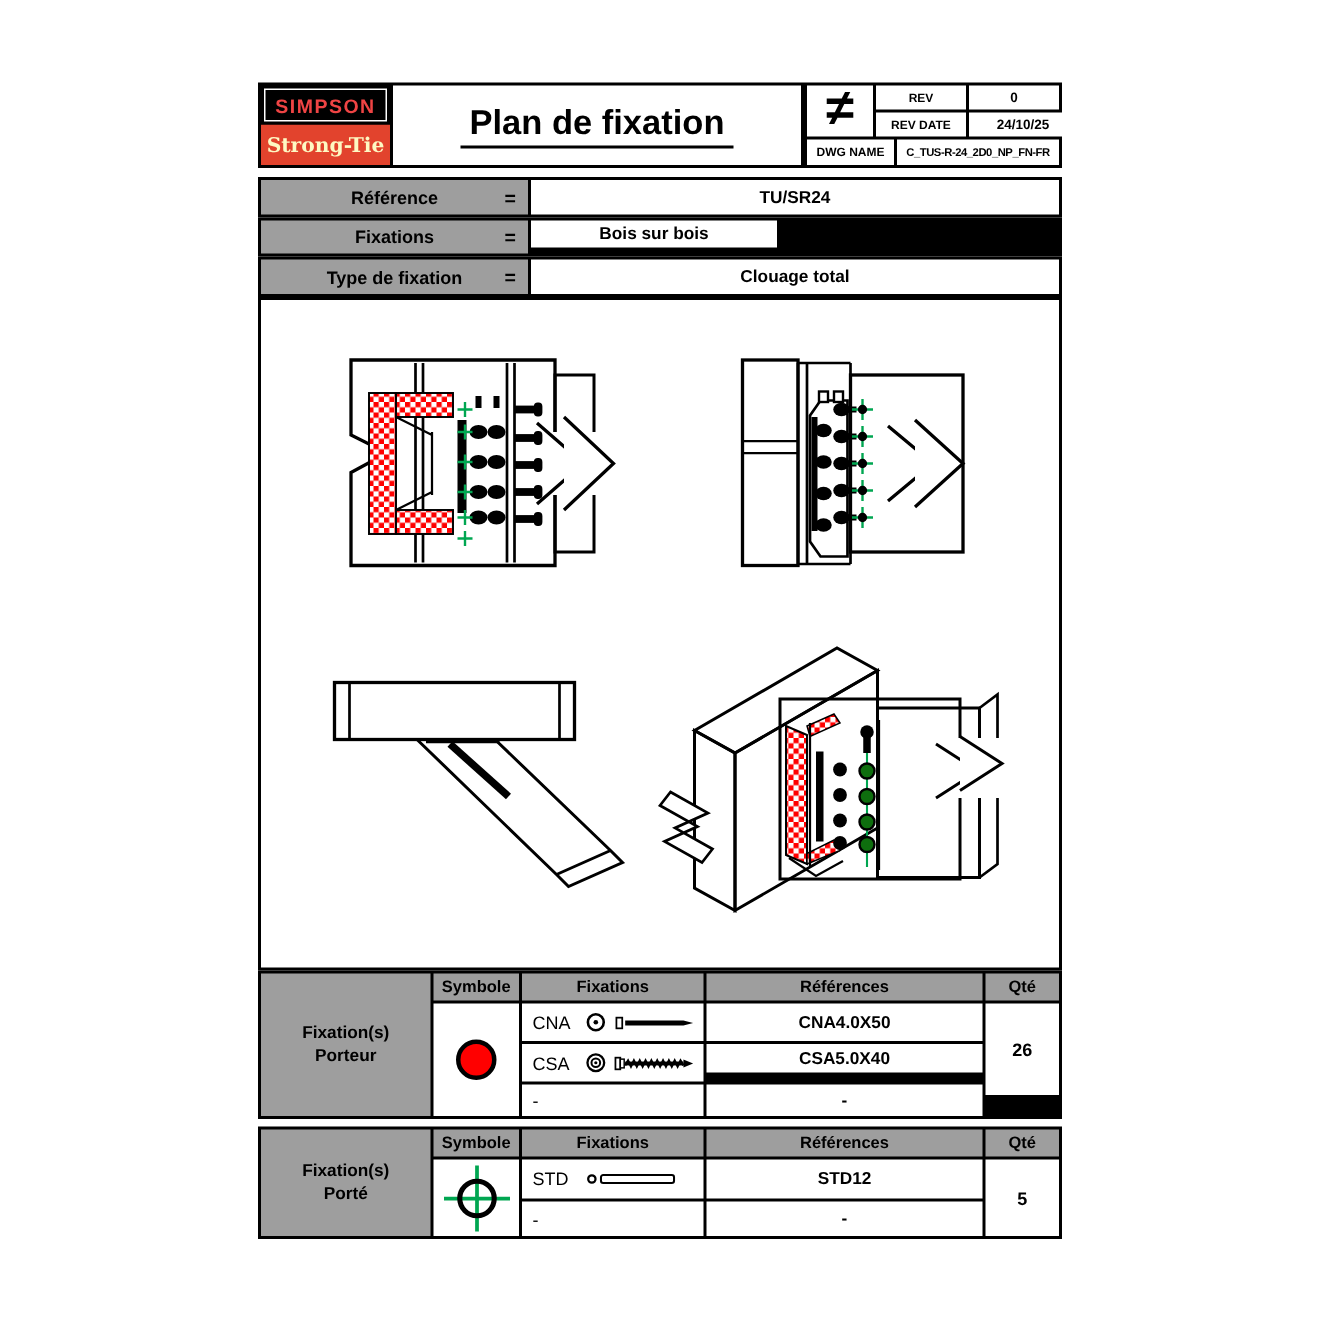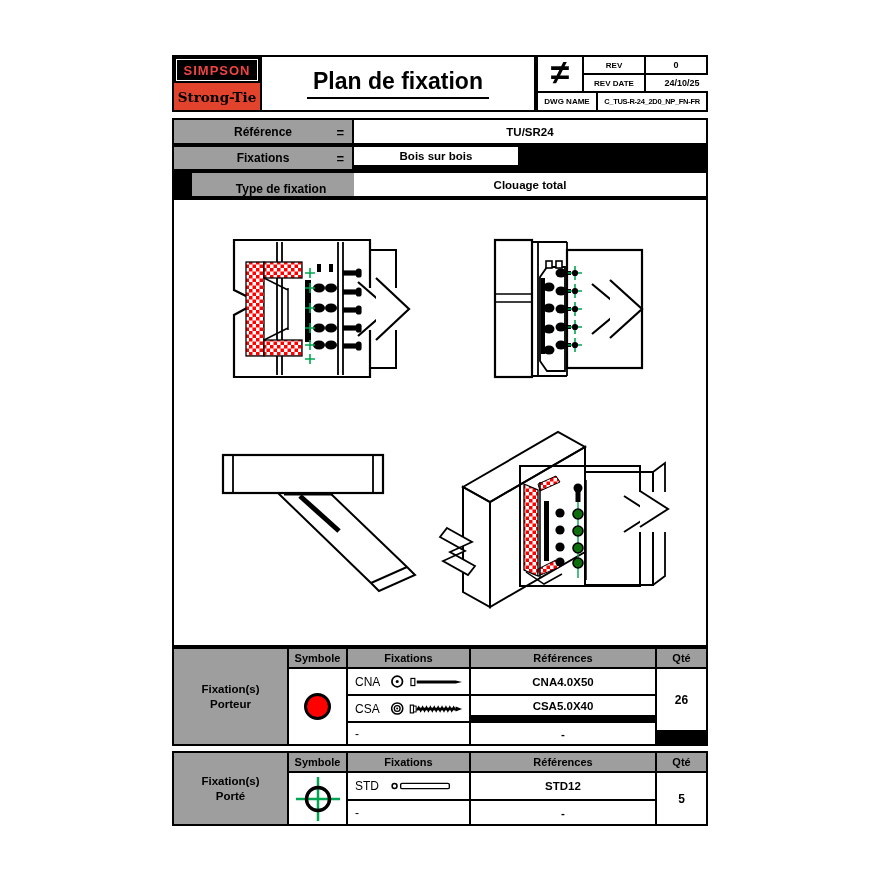--- a/index.html
+++ b/index.html
@@ -7,21 +7,21 @@
         font-family:"Liberation Sans",sans-serif;color:#000;}
   .doc{position:absolute;left:172px;top:55px;width:536px;height:775px;}
   .blk{position:absolute;background:#000;}
   .cell{position:absolute;background:#fff;display:flex;align-items:center;justify-content:center;
         box-sizing:border-box;overflow:hidden;}
   .gray{background:#9E9E9E;}
   
   .logo-top{height:26px;background:#000;color:#ef4444;display:flex;align-items:center;justify-content:center;
             font-weight:bold;font-size:13px;letter-spacing:1px;position:relative;}
   .logo-top::after{content:"";position:absolute;inset:2px;border:1.5px solid #fff;pointer-events:none;}
-  .logo-bot{height:27px;background:#E2432D;color:#000000;display:flex;align-items:center;justify-content:center;
+  .logo-bot{height:27px;background:#E2432D;color:#fef9c3;display:flex;align-items:center;justify-content:center;
             font-weight:bold;font-size:13.5px;font-family:"DejaVu Serif",serif;}
   .title-txt{font-size:23px;font-weight:bold;border-bottom:2.5px solid #000;padding:0 6px 2px 6px;}
   .neq{font-size:34px;font-weight:bold;line-height:1;transform:translateY(-2px);}
   .small-lbl{font-size:8px;font-weight:bold;}
   .small-val{font-size:9px;font-weight:bold;}
   .dwg-val{font-size:7.5px;font-weight:bold;letter-spacing:-0.3px;}
   
   .info-label{font-size:12px;font-weight:bold;}
   .eq{position:absolute;right:8px;top:50%;transform:translateY(-50%);font-size:13px;font-weight:bold;}
   .info-val{font-size:11.5px;font-weight:bold;}
@@ -89,21 +89,21 @@
   <div class="blk" style="left:0;top:90px;width:536px;height:26px;">
     <div class="cell gray" style="left:2px;top:2px;width:178px;height:22px;">
       <span class="info-label">Fixations</span>
       <span class="eq">=</span>
     </div>
     <div class="cell" style="left:182px;top:2px;width:164px;height:18px;justify-content:center;">
       <span class="info-val">Bois sur bois</span>
     </div>
   </div>
   <div class="blk" style="left:0;top:116px;width:536px;height:27px;">
-    <div class="cell gray" style="left:20px;top:2px;width:178px;height:23px;align-items:flex-end;">
+    <div class="cell gray" style="left:2px;top:2px;width:178px;height:23px;">
       <span class="info-label">Type de fixation</span>
       <span class="eq">=</span>
     </div>
     <div class="cell" style="left:182px;top:2px;width:352px;height:23px;">
       <span class="info-val">Clouage total</span>
     </div>
   </div>
 
   <div class="dbox">
     <svg width="536" height="449" viewBox="0 0 536 449">

